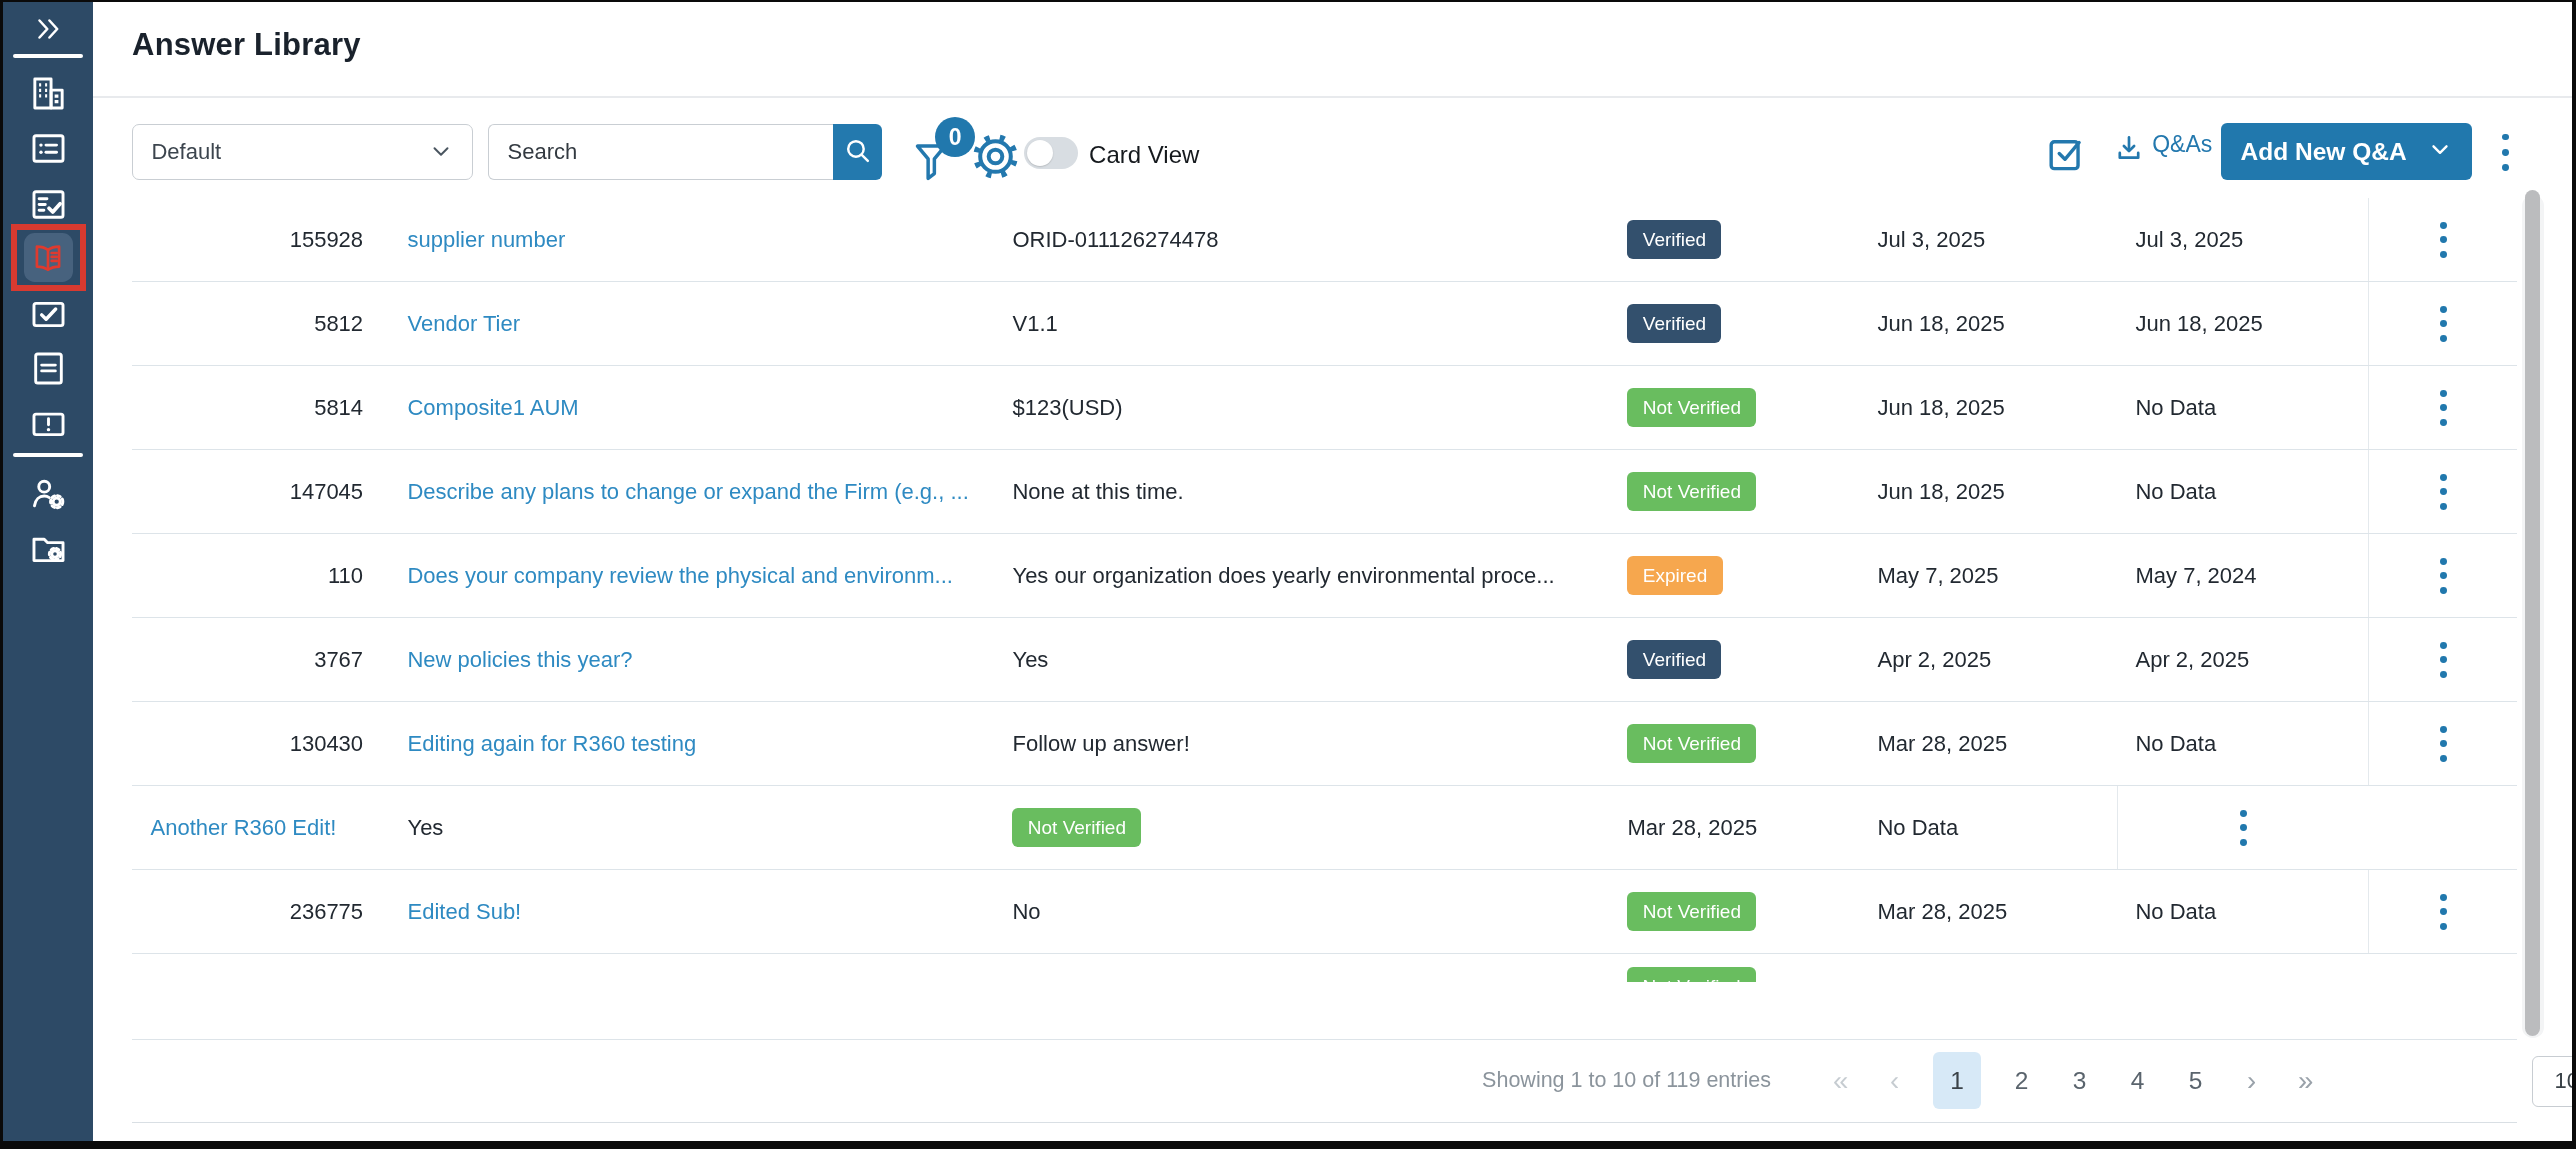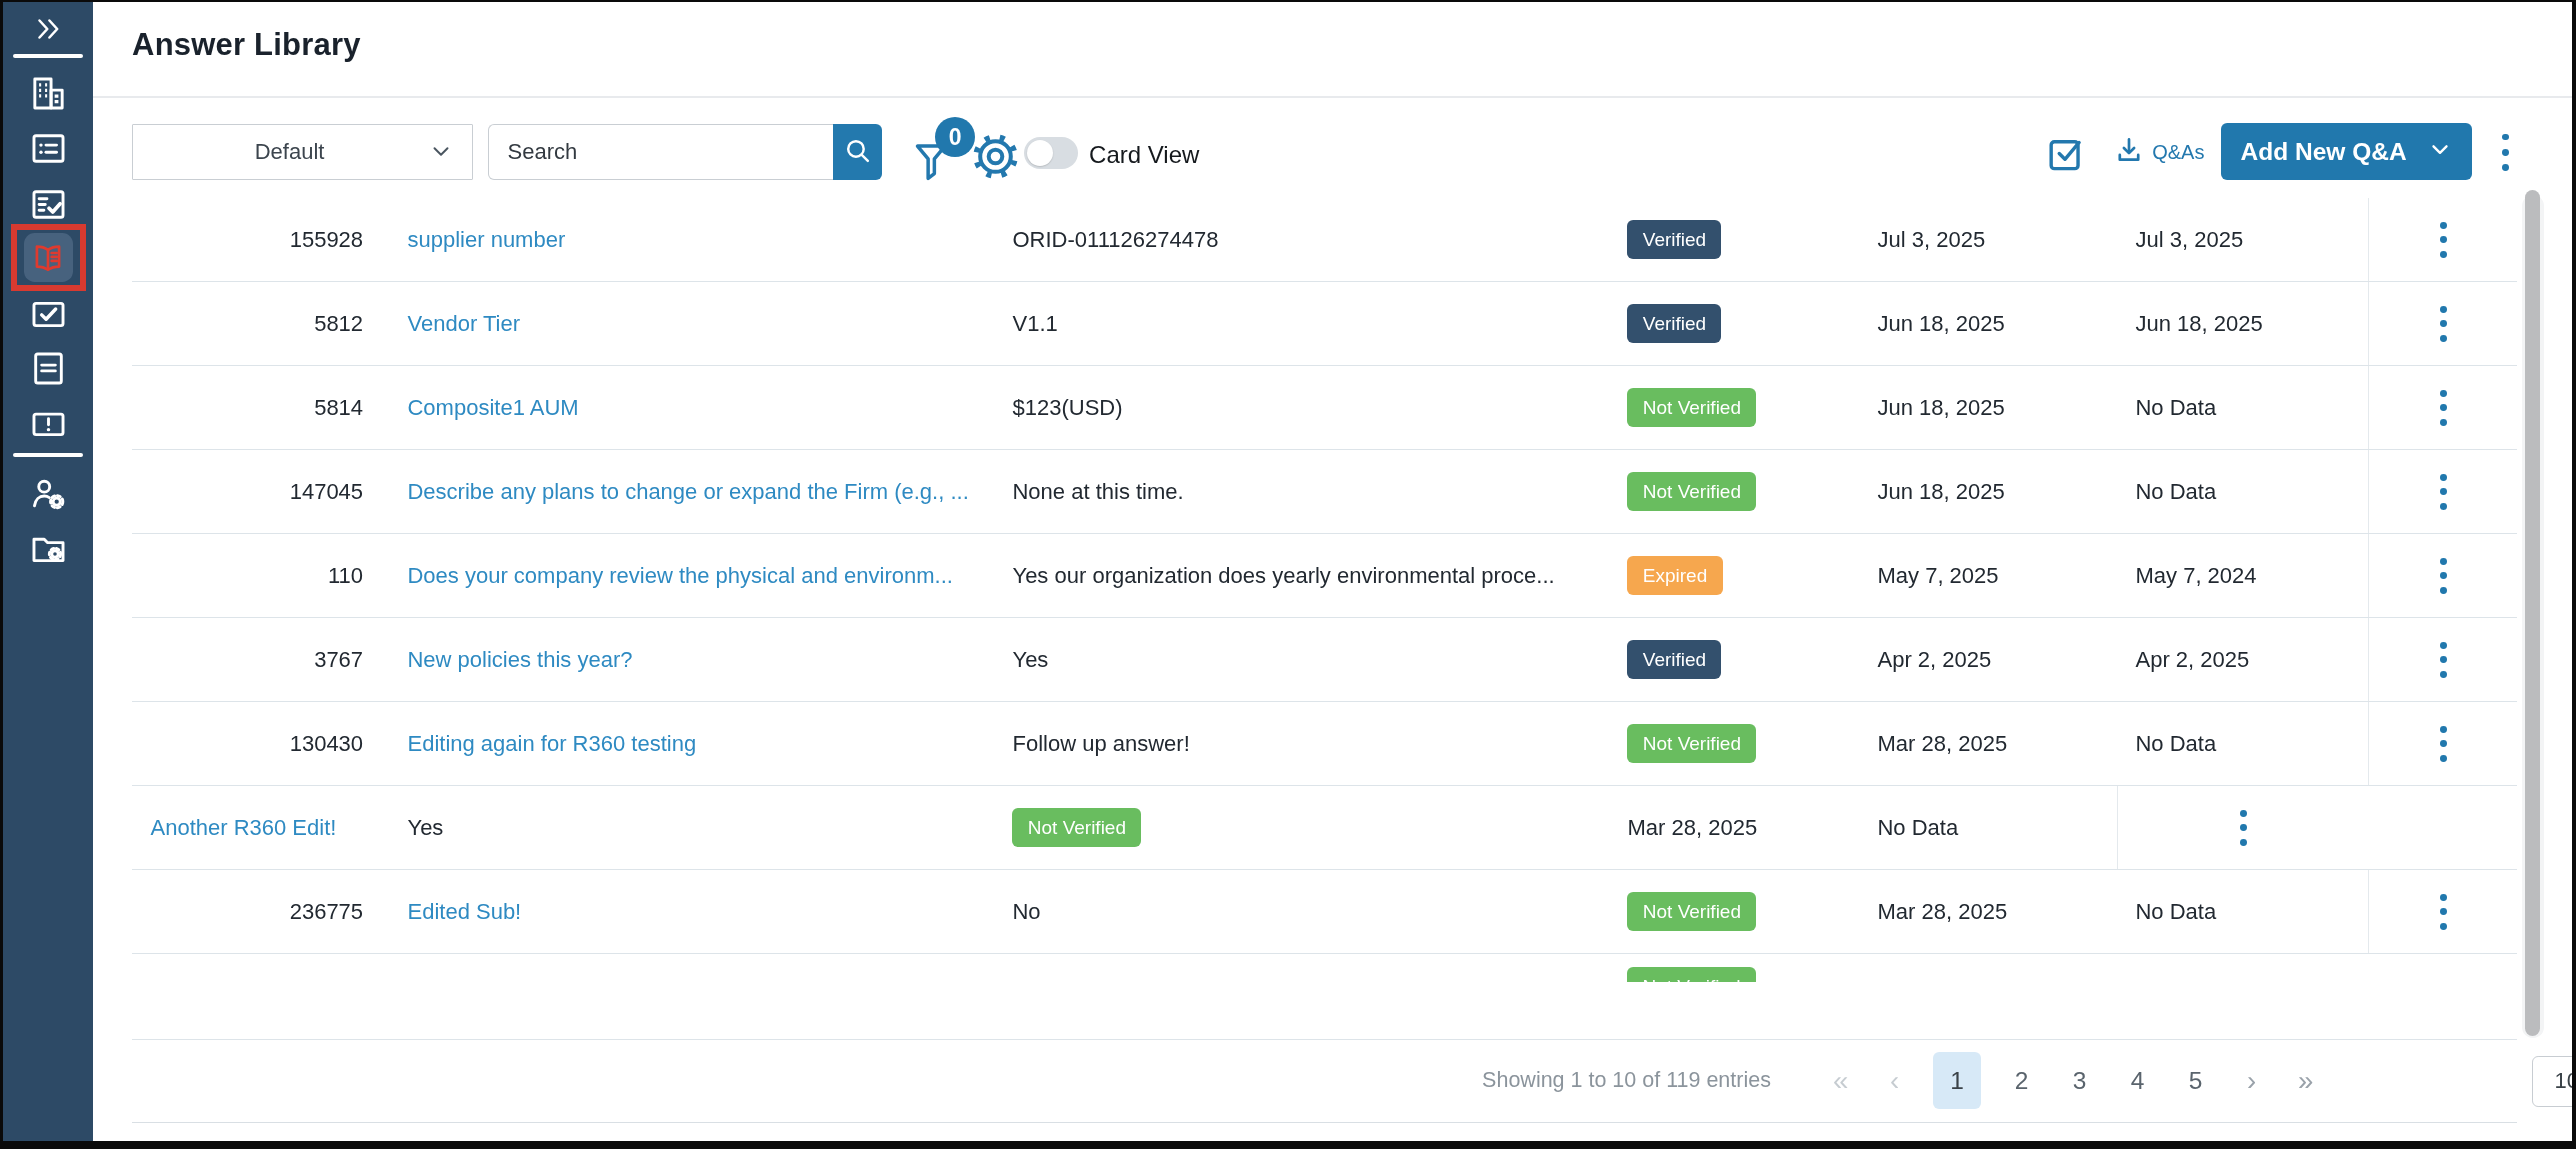--- a/index.html
+++ b/index.html
@@ -21,22 +21,22 @@
                background:#47627e; border-radius:10.7px; }
   .side-item svg { display:block; }
 
   
   .page-title { position:absolute; left:129px; top:24.5px; font-size:31px; font-weight:700;
                 color:#1a222c; letter-spacing:0.2px; }
   .header-divider { position:absolute; left:90px; right:0; top:94px; height:1.5px; background:#e8eaed; }
 
   
   .tb-select { position:absolute; left:129px; top:122px; width:341px; height:56px;
-               border:1.5px solid #c9ced3; border-radius:1px; background:#fff;
-               display:flex; align-items:center; padding:0 18.4px; cursor:pointer;text-align:center; }
+               border:1.5px solid #c9ced3; border-radius:7px; background:#fff;
+               display:flex; align-items:center; padding:0 18.4px; cursor:pointer; }
   .tb-select .val { font-size:22px; color:#3c454e; flex:1; }
   .search-wrap { position:absolute; left:485px; top:122px; width:394px; height:64px; display:flex; }
   .search-input { width:345px; height:56px; border:1.5px solid #c9ced3; border-right:none;
                   border-radius:6.1px 0 0 6.1px; font-size:22px; padding:0 18.4px;
                   font-family:"Liberation Sans","DejaVu Sans",sans-serif; color:#2f3840; outline:none; }
   .search-input::placeholder { color:#333a41; opacity:1; }
   .search-btn { width:49px; height:56px; background:#2379ae; border:none; border-radius:0 6.1px 6.1px 0;
                 display:flex; align-items:center; justify-content:center; cursor:pointer; }
   .filter-wrap { position:absolute; left:909px; top:115px; width:70px; height:74px; cursor:pointer; }
   .filter-wrap svg.funnel { position:absolute; left:0; top:21.5px; }
@@ -45,21 +45,21 @@
                   display:flex; align-items:center; justify-content:center; }
   .gear-btn { position:absolute; left:967px; top:129px; width:51px; height:51px; cursor:pointer; }
   .toggle { position:absolute; left:1021px; top:135px; width:54px; height:32px; border-radius:16px;
             background:#d8dde2; cursor:pointer; }
   .toggle .knob { position:absolute; left:3.1px; top:3.1px; width:26px; height:26px;
                   border-radius:50%; background:#ffffff; box-shadow:0 0.8px 1.5px rgba(0,0,0,.18); }
   .cardview-label { position:absolute; left:1086px; top:139px; font-size:24px; color:#15191d; }
 
   .sel-icon { position:absolute; left:2041px; top:129px; width:43px; height:43px; cursor:pointer; }
   .export-link { position:absolute; left:2109px; top:129px; height:43px; display:flex;
-                 align-items:center; gap:6.1px; color:#2378ae; font-size:20px; cursor:pointer; }
+                 gap:6.1px; color:#2378ae; font-size:23px; cursor:pointer; }
   .add-btn { position:absolute; left:2218px; top:121px; width:251px; height:57px;
              background:#2178ad; border:none; border-radius:6.1px; color:#fff;
              display:flex; align-items:center; justify-content:center; gap:20px;
              font-size:24.5px; font-weight:600; cursor:pointer;
              font-family:"Liberation Sans","DejaVu Sans",sans-serif; }
   .kebab-top { position:absolute; left:2492px; top:127px; width:20px; height:46px;
                display:flex; flex-direction:column; align-items:center; justify-content:center;
                gap:8.4px; cursor:pointer; }
   .kebab-top i, .kebab-cell i { width:6.9px; height:6.9px; border-radius:50%; background:#2178ad; display:block; }
 

